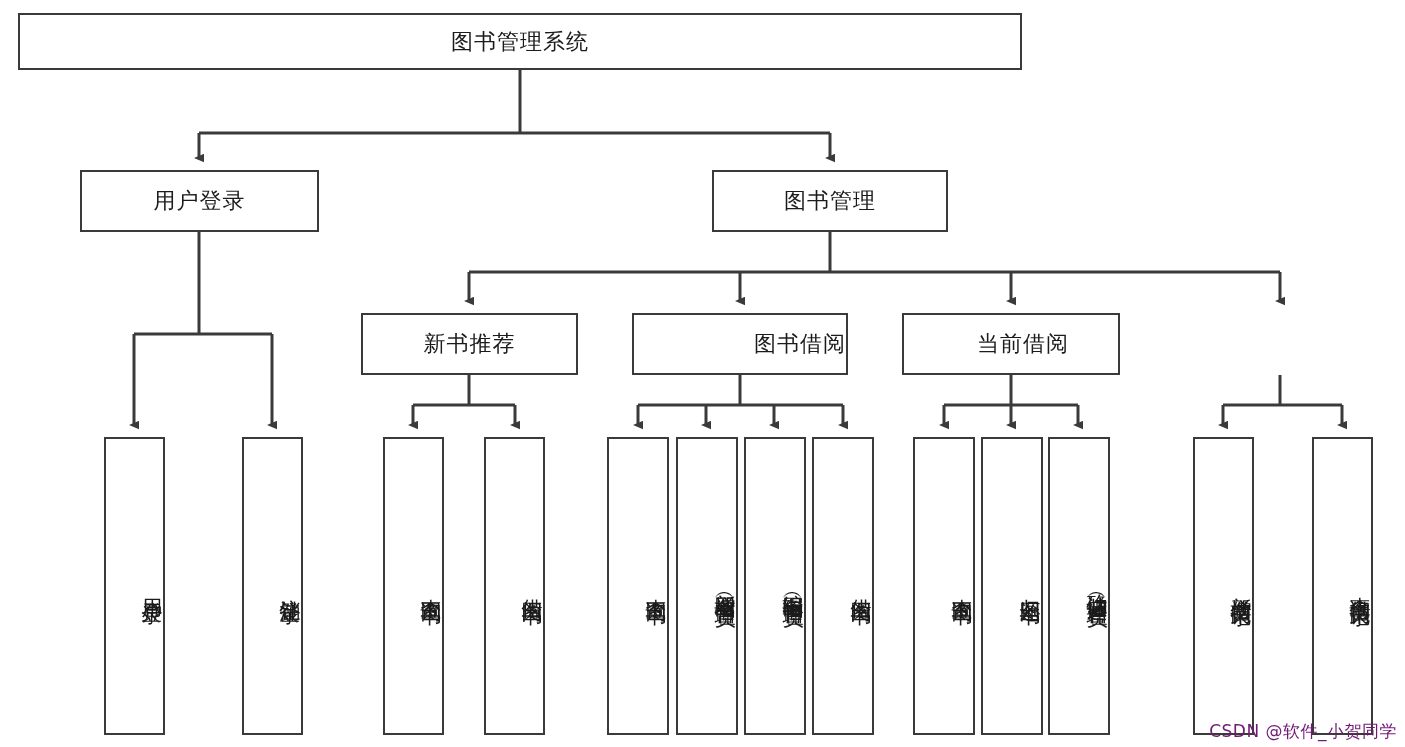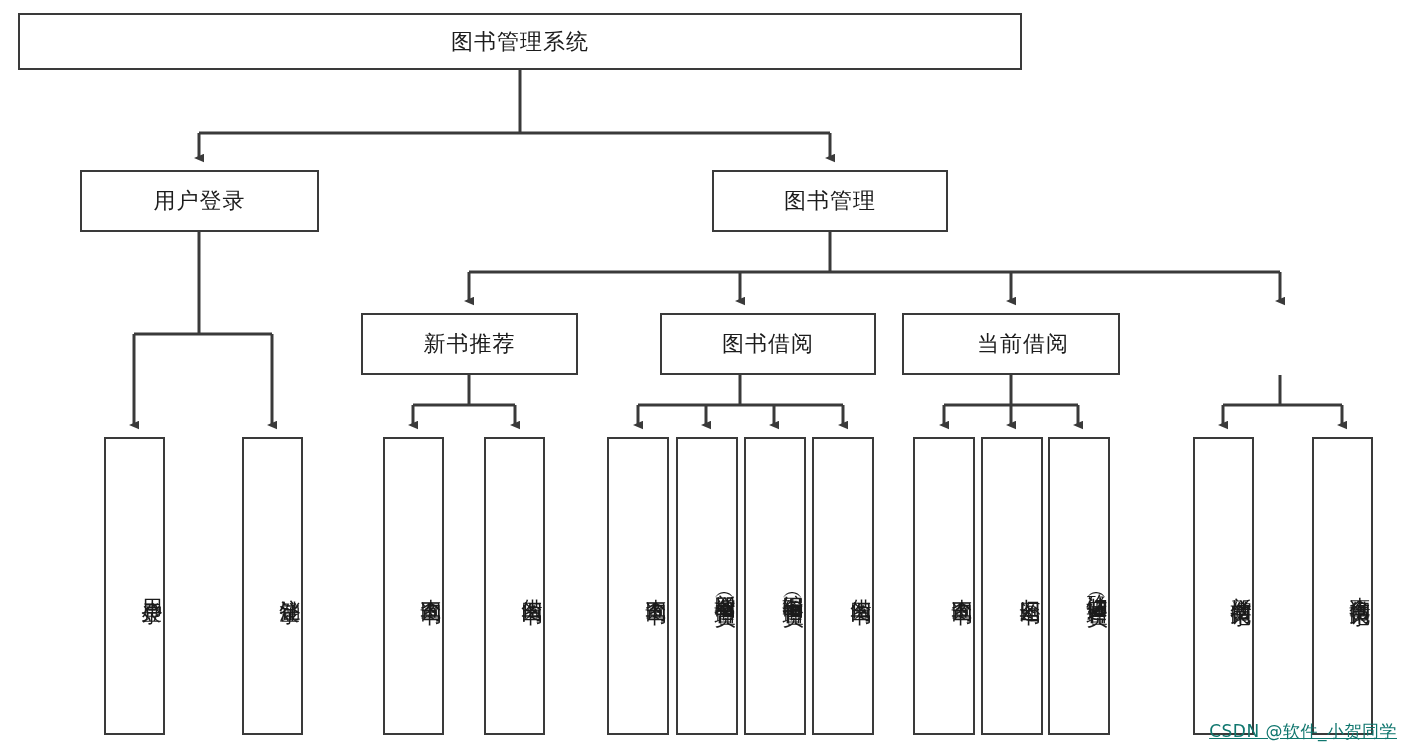--- a/index.html
+++ b/index.html
@@ -53,24 +53,23 @@
   }
   .node .lbl {
     display: block;
     white-space: pre;
   }
   .watermark {
     position: absolute;
     right: 8px;
     bottom: 4px;
     font-size: 17px;
-    color: #0f766e;
+    color: #701a75;
     letter-spacing: 0.5px;
     white-space: nowrap;
-    text-decoration: underline;
   }
 </style>
 </head>
 <body>
 
 <div id="canvas">
 
   <svg class="edges" viewBox="0 0 1405 747" xmlns="http://www.w3.org/2000/svg">
     <defs>
       <marker id="arrow" markerWidth="10" markerHeight="10" refX="4.2" refY="5" orient="auto" markerUnits="userSpaceOnUse">
@@ -128,21 +127,21 @@
   <div class="node h" style="left:80px; top:170px; width:239px; height:62px;">
     <span class="lbl">用户登录</span>
   </div>
   <div class="node h" style="left:361px; top:313px; width:217px; height:62px;">
     <span class="lbl">新书推荐</span>
   </div>
 
   <div class="node h" style="left:712px; top:170px; width:236px; height:62px;">
     <span class="lbl">图书管理</span>
   </div>
-  <div class="node h" style="left:660px; top:313px; width:216px; height:62px;">
+  <div class="node h" style="left:632px; top:313px; width:216px; height:62px;justify-content:flex-end;">
     <span class="lbl">图书借阅</span>
   </div>
   <div class="node h" style="left:902px; top:313px; width:218px; height:62px;padding-left:24px;">
     <span class="lbl">当前借阅</span>
   </div>
 
   <div class="node v" style="left:104px; top:437px; width:61px; height:298px;">
     <span class="lbl">用户登录</span>
   </div>
   <div class="node v" style="left:242px; top:437px; width:61px; height:298px;">

